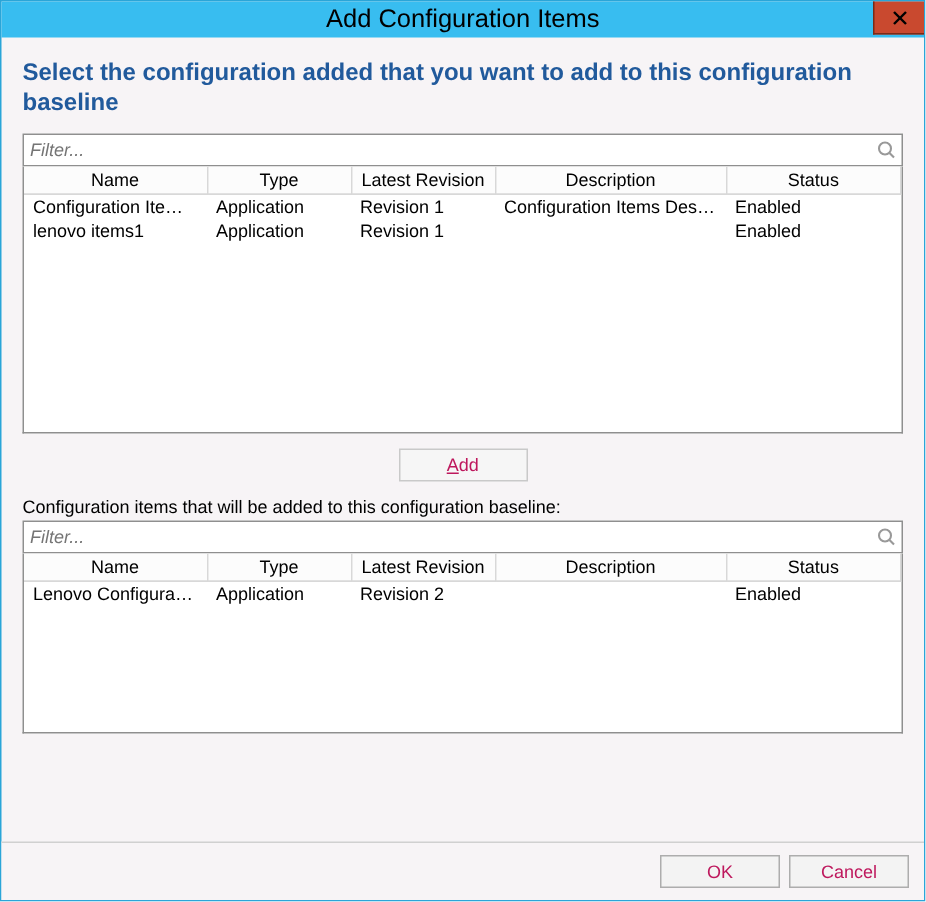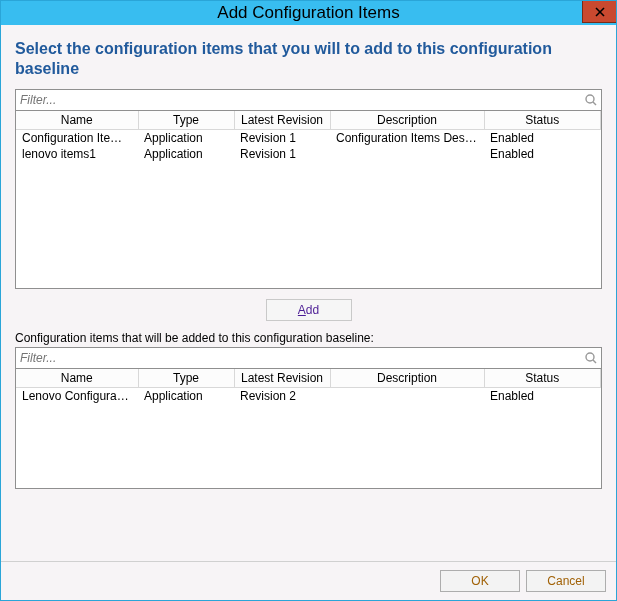--- a/index.html
+++ b/index.html
@@ -120,26 +120,26 @@
     justify-content: center;
     gap: 40px;
     padding: 10px 0 10px 0;
   }
   button.std {
     min-width: 86px;
     height: 22px;
     font-size: 12px;
     background: #f3f3f3;
     border: 1px solid #adadad;
-    color: #a16207;
+    color: #be185d;
     cursor: pointer;
     padding: 0 10px;
   }
   button.std:disabled {
-    color: #4c1d95;
+    color: #be185d;
     border-color: #c9c9c9;
     background: #f6f6f6;
     cursor: default;
   }
   .mn { text-decoration: underline; }
   .footer {
     border-top: 1px solid #d0d0d0;
     padding: 8px 10px;
     display: flex;
     justify-content: flex-end;
@@ -159,21 +159,21 @@
     <div class="close-btn">
       <svg viewBox="0 0 10 10">
         <line x1="1" y1="1" x2="9" y2="9" stroke="#000" stroke-width="1.6"></line>
         <line x1="9" y1="1" x2="1" y2="9" stroke="#000" stroke-width="1.6"></line>
       </svg>
     </div>
   </div>
 
   <div class="body">
 
-    <div class="heading">Select the configuration items that you will to add to this configuration baseline</div>
+    <div class="heading">Select the configuration added that you want to add to this configuration baseline</div>
 
 
     <div class="filter-row">
       <input type="text" placeholder="Filter..." style="">
       <div class="search-icon">
         <svg width="14" height="14" viewBox="0 0 14 14">
           <circle cx="6" cy="6" r="4" fill="none" stroke="#999" stroke-width="1.4"></circle>
           <line x1="9" y1="9" x2="12" y2="12" stroke="#999" stroke-width="1.4"></line>
         </svg>
       </div>

